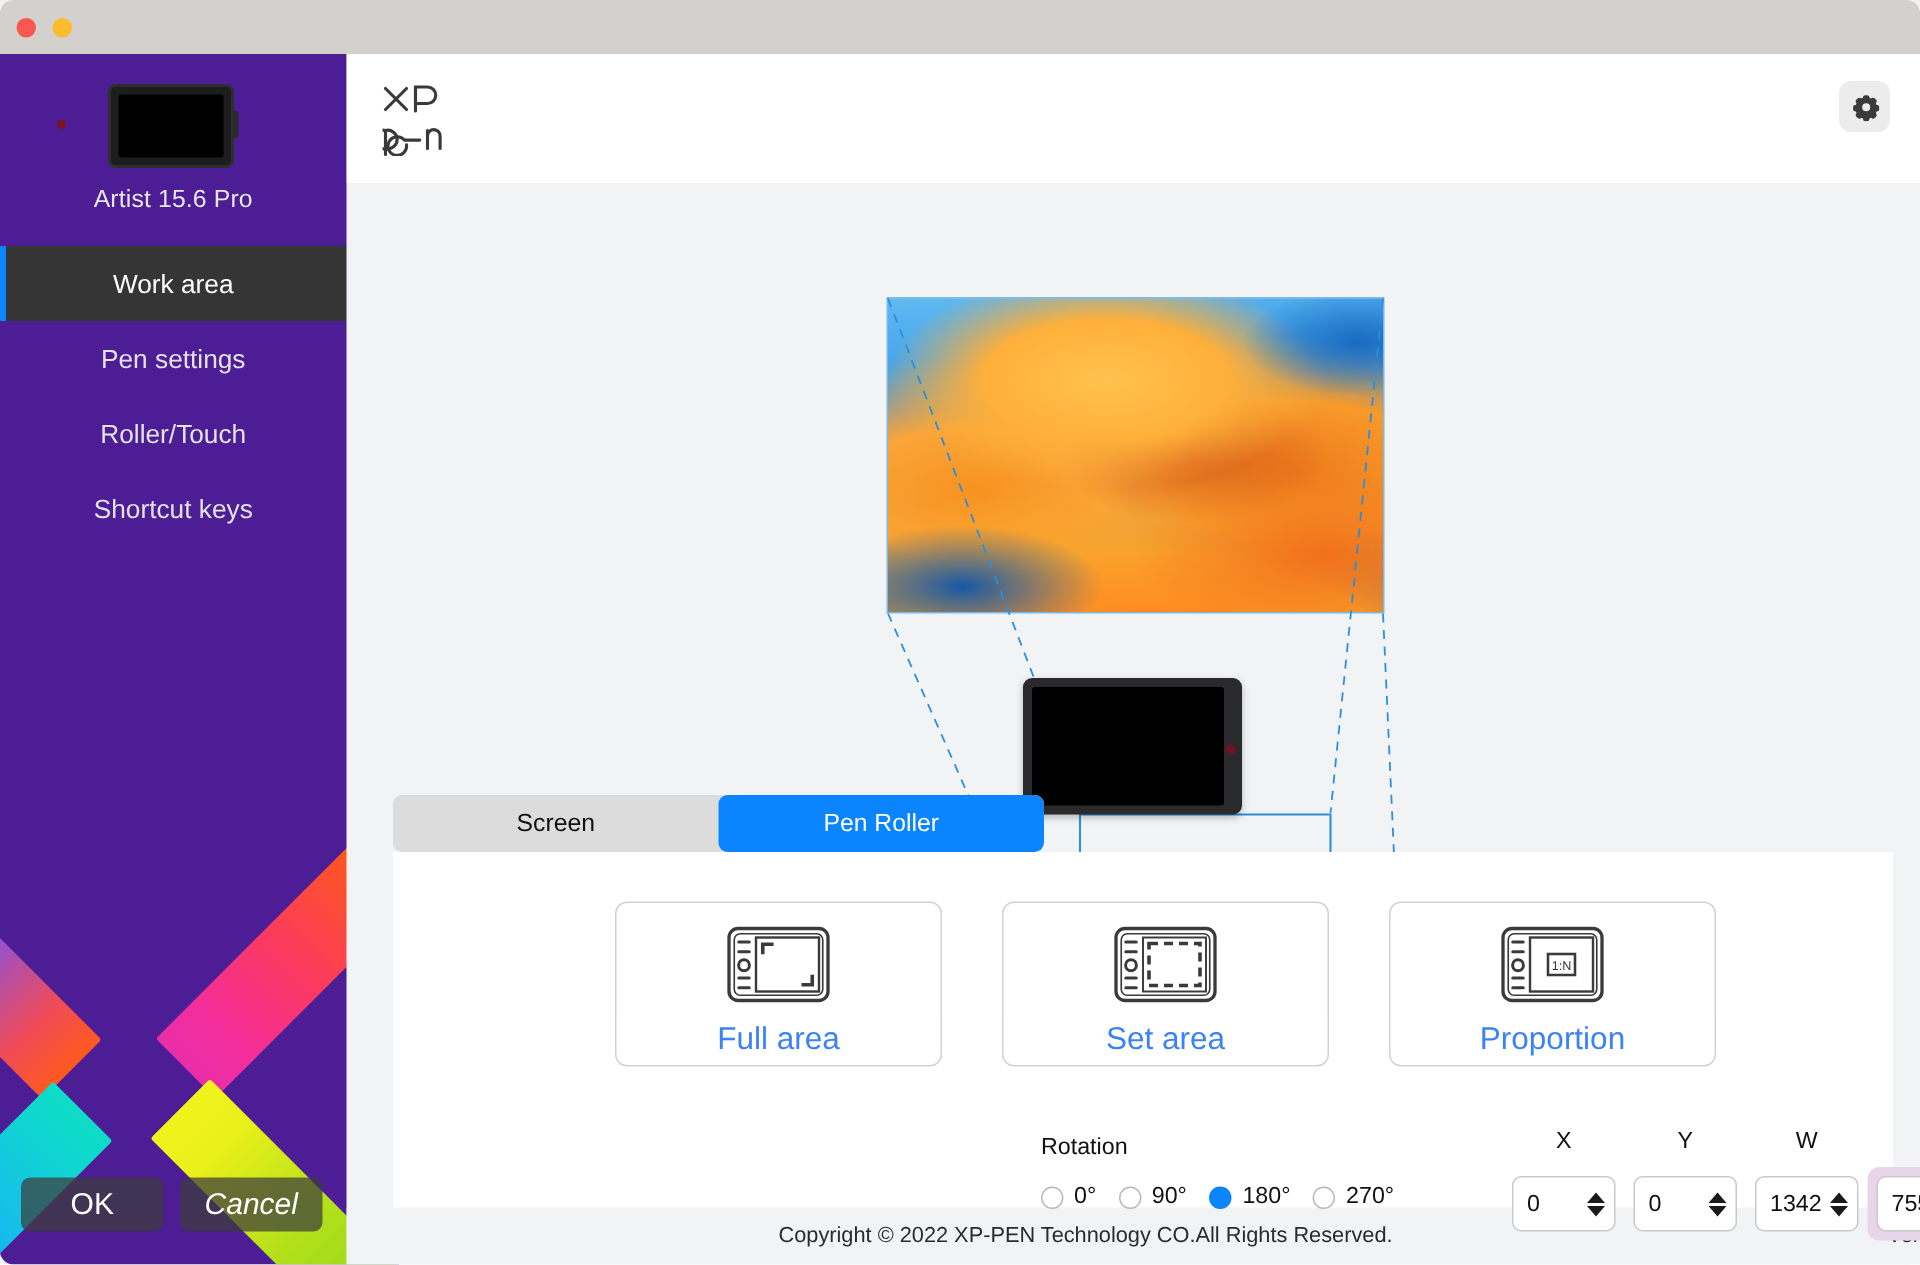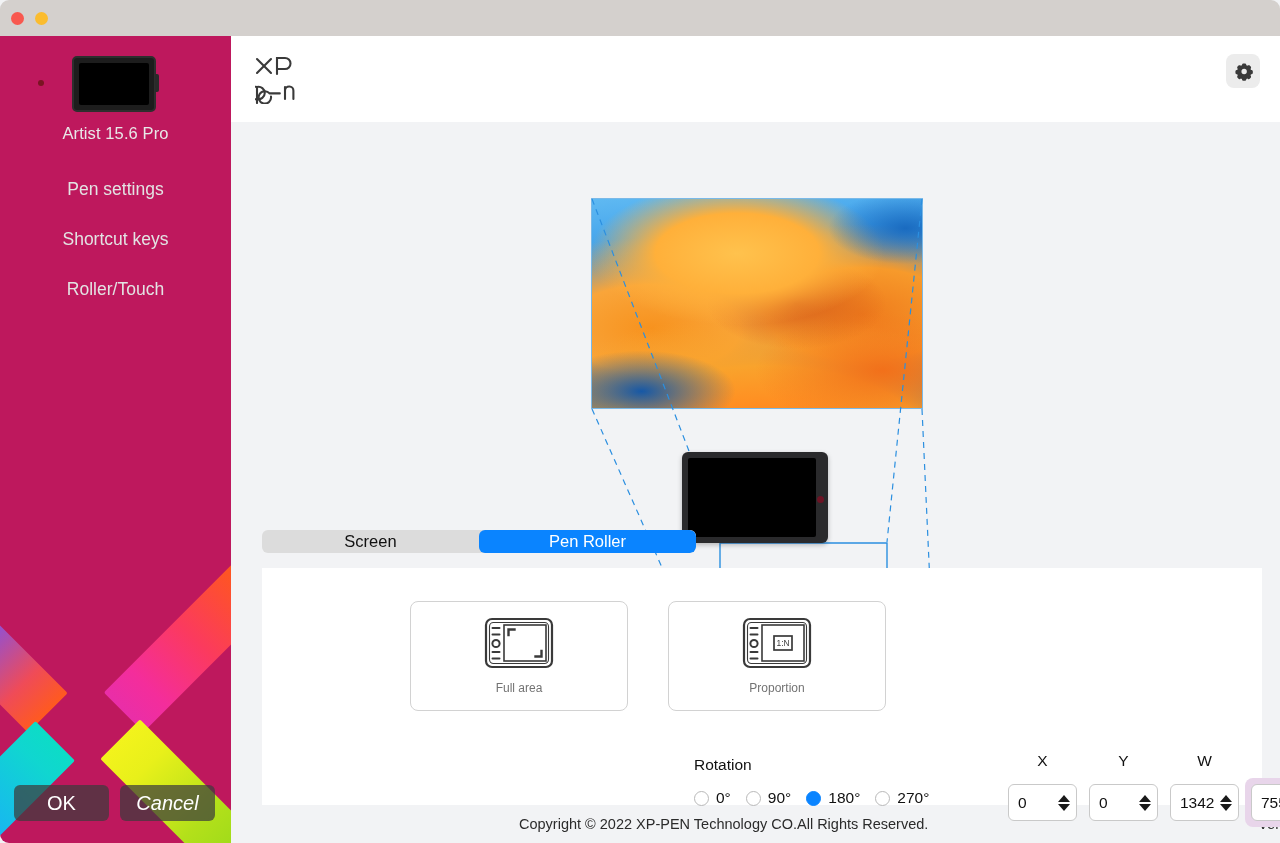--- a/index.html
+++ b/index.html
@@ -24,21 +24,21 @@
     border-top-right-radius: 9px;
   }
   .tl-dot { position: absolute; top: 12px; width: 13px; height: 13px; border-radius: 50%; }
   .tl-close { left: 11px; background: #f8584f; }
   .tl-min   { left: 35px; background: #fbbc2e; }
 
   
   .sidebar {
     position: absolute; left: 0; top: 36px;
     width: 266px; height: 807px;
-    background: #be185d;
+    background: #4c1d95;
     overflow: hidden;
     border-bottom-left-radius: 9px;
   }
   .dev-thumb-wrap {
     position: absolute; left: 0; top: 0; width: 231px; height: 128px;
   }
   .dev-thumb {
     position: absolute; left: 72px; top: 20px;
     width: 84px; height: 56px;
     background: #1d1d1d;
@@ -175,21 +175,21 @@
   .default-btn {
     position: absolute; left: 851px; top: 450px; width: 171px; height: 38px;
     background: #fff; border: 1px solid #ccc; border-radius: 6px;
     font-size: 15.5px; color: #1a1a1a; cursor: pointer;
     display: flex; align-items: center; justify-content: center;
   }
 
   
   .tabs {
     position: absolute; left: 31px; top: 494px;
-    width: 434px; height: 23px;
+    width: 434px; height: 38px;
     background: #dcdcdc; border-radius: 6px;
     display: flex; overflow: hidden; z-index: 4;
   }
   .tab {
     flex: 1; display: flex; align-items: center; justify-content: center;
     font-size: 16.5px; color: #111; cursor: pointer; user-select: none;
   }
   .tab.active { background: #0a84ff; color: #fff; border-radius: 6px; }
 
   
@@ -199,21 +199,21 @@
     background: #ffffff; z-index: 3;
   }
   .mode-row { position: absolute; left: 148px; top: 33px; display: flex; gap: 40px; }
   .mode-card {
     width: 218px; height: 110px;
     border: 1px solid #d2d2d2; border-radius: 8px;
     background: #fff; cursor: pointer;
     display: flex; flex-direction: column; align-items: center;
     justify-content: flex-start; padding-top: 12px;
   }
-  .mode-label { margin-top: 9px; font-size: 12px; color: #737373; }
+  .mode-label { margin-top: 9px; font-size: 21px; color: #3b82f6; }
 
   .rotation-label {
     position: absolute; left: 432px; top: 188px;
     font-size: 15.5px; color: #111;
   }
   .radios { position: absolute; left: 432px; top: 221px; display: flex; align-items: center; }
   .radio-item { display: flex; align-items: center; margin-right: 15px; cursor: pointer; }
   .radio-dot {
     width: 15px; height: 15px; border-radius: 50%;
     border: 1px solid #b9b9b9; background: #fff; box-sizing: border-box;
@@ -266,28 +266,31 @@
   <div class="sidebar">
 
     <div class="dev-thumb-wrap">
       <div class="dev-thumb"></div>
       <div class="dev-thumb-nub"></div>
       <div class="dev-thumb-led"></div>
       <div class="dev-name">Artist 15.6 Pro</div>
     </div>
 
     <div class="nav">
+      <div class="nav-item active">
+        <span>Work area</span>
+      </div>
       <div class="nav-item">
         <span>Pen settings</span>
       </div>
       <div class="nav-item">
+        <span>Roller/Touch</span>
+      </div>
+      <div class="nav-item">
         <span>Shortcut keys</span>
-      </div>
-      <div class="nav-item">
-        <span>Roller/Touch</span>
       </div>
     </div>
 
     <div class="xdeco">
       <div class="xbar xb1"></div>
       <div class="xbar xb2"></div>
       <div class="xbar xb3"></div>
       <div class="xbar xb4"></div>
     </div>
 
@@ -375,20 +378,36 @@
             <circle cx="18" cy="29.5" r="3.6" fill="none" stroke="#3a3a3a" stroke-width="2"></circle>
             <rect x="26" y="11" width="42" height="36" fill="none" stroke="#3a3a3a" stroke-width="1.6"></rect>
             <g stroke="#3a3a3a" stroke-width="2.4" fill="none" stroke-linecap="square">
               <path d="M30.5 21 L30.5 15.5 L36.5 15.5"></path>
               <path d="M63.5 37 L63.5 42.5 L57.5 42.5"></path>
             </g>
           </svg>
           <div class="mode-label">Full area</div>
         </div>
 
+        <div class="mode-card">
+          <svg width="82" height="58" viewBox="0 0 82 58" aria-hidden="true">
+            <rect x="8" y="5" width="66" height="48" rx="6" fill="none" stroke="#3a3a3a" stroke-width="2.2"></rect>
+            <rect x="11.5" y="8.5" width="59" height="41" rx="4" fill="none" stroke="#3a3a3a" stroke-width="1.1"></rect>
+            <g stroke="#3a3a3a" stroke-width="2" stroke-linecap="round">
+              <line x1="14.5" y1="14" x2="21.5" y2="14"></line>
+              <line x1="14.5" y1="20.5" x2="21.5" y2="20.5"></line>
+              <line x1="14.5" y1="38" x2="21.5" y2="38"></line>
+              <line x1="14.5" y1="44.5" x2="21.5" y2="44.5"></line>
+            </g>
+            <circle cx="18" cy="29.5" r="3.6" fill="none" stroke="#3a3a3a" stroke-width="2"></circle>
+            <rect x="26" y="11" width="42" height="36" fill="none" stroke="#3a3a3a" stroke-width="1.3"></rect>
+            <rect x="30" y="15" width="34" height="28" fill="none" stroke="#3a3a3a" stroke-width="2.4" stroke-dasharray="6 4"></rect>
+          </svg>
+          <div class="mode-label">Set area</div>
+        </div>
 
         <div class="mode-card">
           <svg width="82" height="58" viewBox="0 0 82 58" aria-hidden="true">
             <rect x="8" y="5" width="66" height="48" rx="6" fill="none" stroke="#3a3a3a" stroke-width="2.2"></rect>
             <rect x="11.5" y="8.5" width="59" height="41" rx="4" fill="none" stroke="#3a3a3a" stroke-width="1.1"></rect>
             <g stroke="#3a3a3a" stroke-width="2" stroke-linecap="round">
               <line x1="14.5" y1="14" x2="21.5" y2="14"></line>
               <line x1="14.5" y1="20.5" x2="21.5" y2="20.5"></line>
               <line x1="14.5" y1="38" x2="21.5" y2="38"></line>
               <line x1="14.5" y1="44.5" x2="21.5" y2="44.5"></line>

